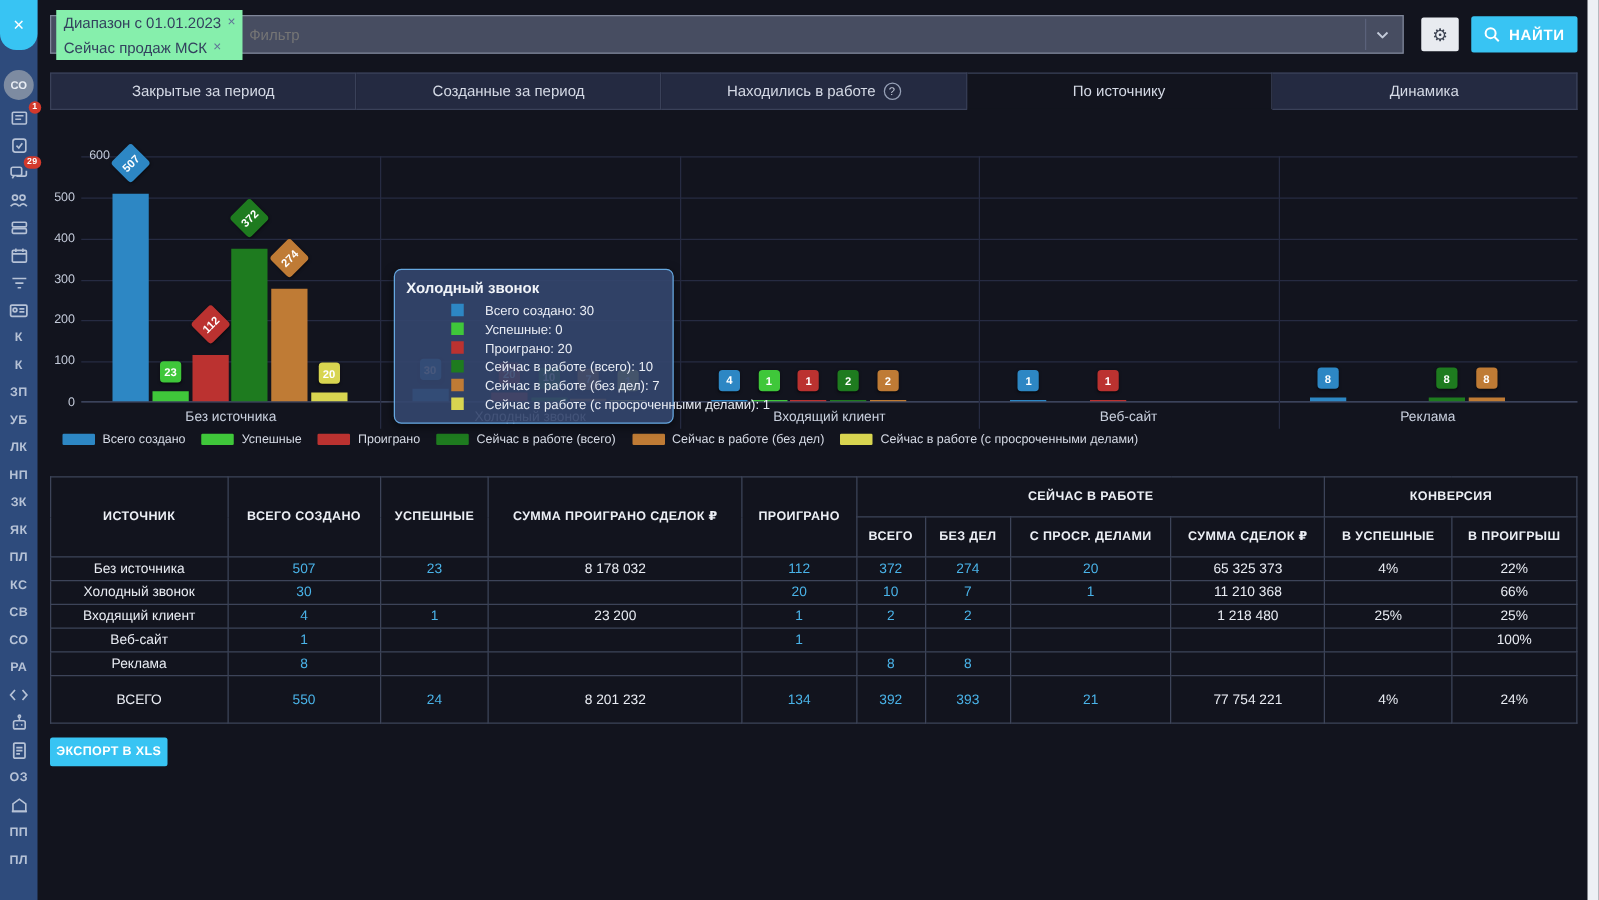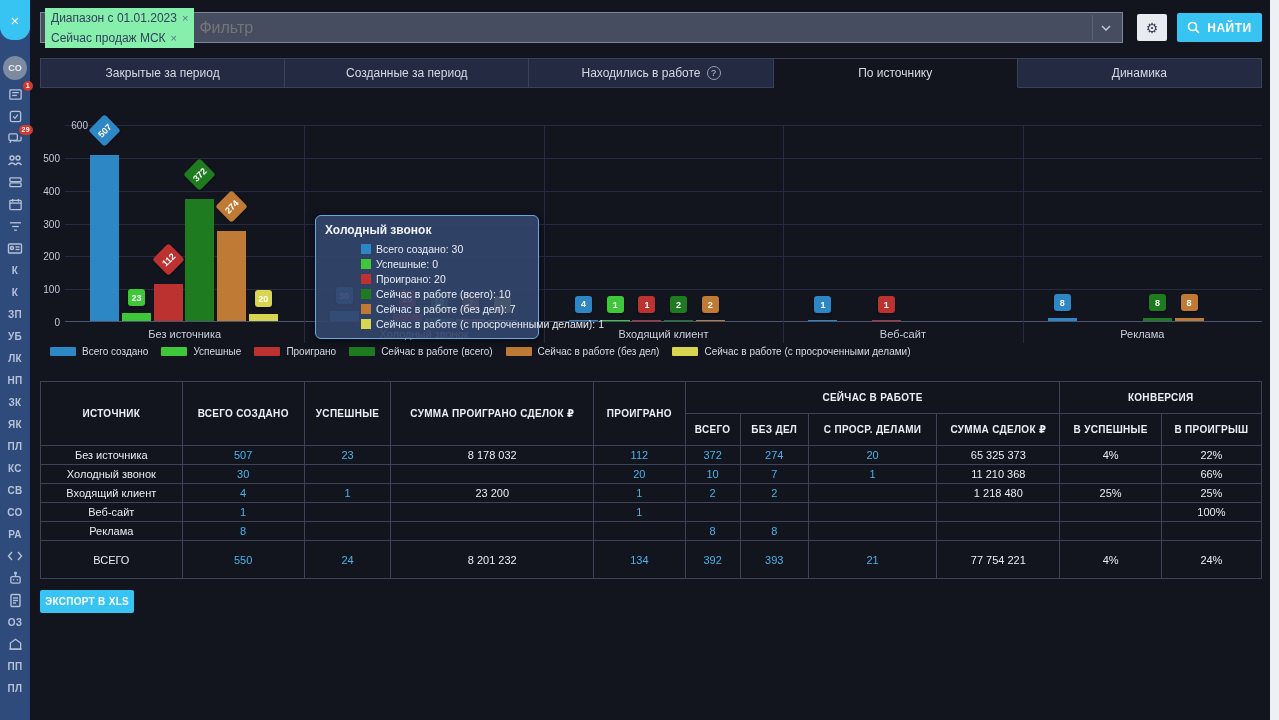--- a/index.html
+++ b/index.html
@@ -26,21 +26,21 @@
   #main { position:absolute; left:30px; top:0; width:1240px; height:720px; background:#12141e; }
   #scrollbar { position:absolute; right:0; top:0; width:9px; height:720px; background:#edf0f4; z-index:6; }
 
   
   #filterbar { position:absolute; left:10px; top:12px; width:1083px; height:31px; background:#474d61;
     border:1px solid #7f8699; display:flex; align-items:center; padding:0 4px; }
   .chip { background:#86efac; color:#33415e; font-size:12px; padding:3px 6px; margin-right:5px;
     display:flex; align-items:center; gap:5px; cursor:pointer; white-space:nowrap; }
   .chip .x { color:#5f7296; font-size:11px; }
   #filter-input { flex:1; background:transparent; border:none; outline:none; color:#e6eaf2;
-    font-size:16px; font-family:inherit; }
+    font-size:12px; font-family:inherit; }
   #filter-chevron { width:26px; height:25px; display:flex; align-items:center; justify-content:center;
     border-left:1px solid #5a617a; cursor:pointer; }
   #gear-btn { position:absolute; left:1107px; top:14px; width:30px; height:27px; background:#e8ebf0;
     border:none; border-radius:2px; font-size:14px; color:#3c4352; cursor:pointer; }
   #search-btn { position:absolute; left:1147px; top:13px; width:85px; height:29px; background:#38c4f3;
     border:none; border-radius:2px; color:#fff; font-weight:bold; font-size:12px; letter-spacing:.5px;
     cursor:pointer; display:flex; align-items:center; justify-content:center; gap:7px; }
 
   
   #tabs { position:absolute; left:10px; top:58px; width:1222px; height:30px; display:flex; }
@@ -70,21 +70,21 @@
     font-size:11px; color:#c9d0de; }
   #legend { position:absolute; left:10px; top:258px; display:flex; align-items:center; gap:13px; }
   .leg-item { display:flex; align-items:center; gap:6px; font-size:10px; color:#d6dbe6; }
   .leg-swatch { width:26px; height:9px; border-radius:1px; }
 
   
   #tooltip { position:absolute; left:275px; top:127px; width:224px; background:rgba(52,70,110,.9);
     border:1px solid #66a8e0; border-radius:6px; padding:7px 9px 8px; z-index:9;
     box-shadow:0 2px 8px rgba(0,0,0,.5); }
   #tooltip h4 { font-size:12px; color:#f0f3f8; font-weight:bold; margin-bottom:6px; }
-  .tt-row { display:flex; align-items:center; gap:5px; font-size:10.5px; color:#e8ecf4;
+  .tt-row { display:flex; align-items:flex-start; gap:17px; font-size:10.5px; color:#e8ecf4;
     margin-top:3px; white-space:nowrap;padding-left:36px; }
   .tt-swatch { width:10px; height:10px; flex:0 0 10px; }
 
   
   #data-table { position:absolute; left:10px; top:381px; width:1222px; border-collapse:collapse; }
   #data-table th, #data-table td { border:1px solid #3d4459; text-align:center; }
   #data-table th { color:#eceff5; font-size:10px; font-weight:bold; letter-spacing:.3px; height:32px;
     padding:2px 4px; }
   #data-table td { color:#e9ecf3; font-size:11px; height:19px; padding:0 4px; }
   #data-table td.num { color:#4ab3e8; }

